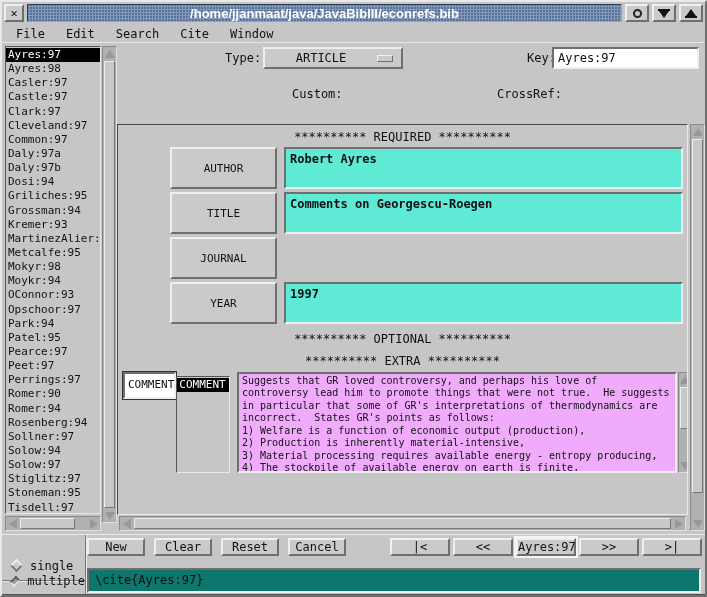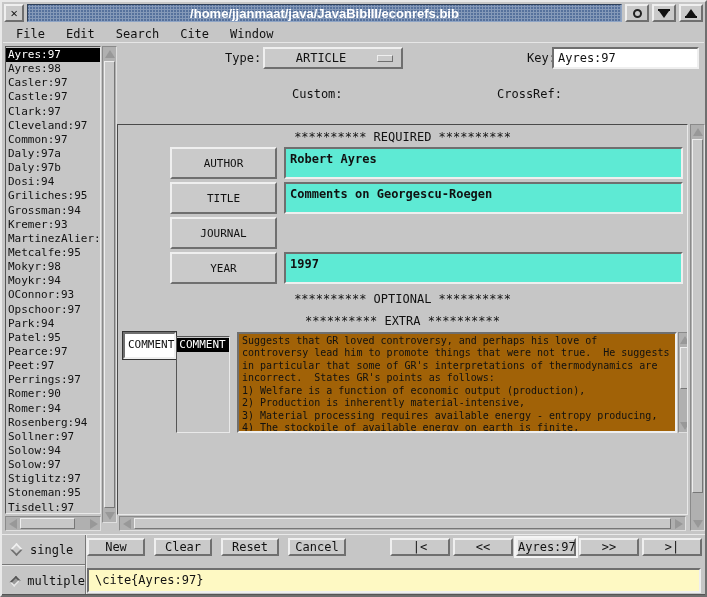--- a/index.html
+++ b/index.html
@@ -46,48 +46,48 @@
   .fh-label{position:absolute;white-space:nowrap;}
   .option-menu{position:absolute;left:146px;top:3px;width:140px;height:22px;background:#cacaca;border:2px solid;border-color:#efefef #6f6f6f #6f6f6f #efefef;display:flex;align-items:center;cursor:pointer;}
   .option-menu .om-text{flex:1;text-align:center;font-size:12px;}
   .om-indicator{width:16px;height:7px;margin-right:8px;background:#cacaca;border:1px solid;border-color:#efefef #6f6f6f #6f6f6f #efefef;}
   .key-field{position:absolute;left:435px;top:3px;right:4px;height:22px;background:#fff;border:2px solid;border-color:#6f6f6f #efefef #efefef #6f6f6f;font-size:12px;line-height:18px;padding-left:4px;cursor:text;}
   .fh-desc{position:absolute;top:63px;left:0;right:20px;text-align:center;font-size:12px;}
   
   .main-panel{position:absolute;left:115px;top:122px;width:571px;height:391px;border:1px solid;border-color:#4a4a4a #e9e9e9 #e9e9e9 #4a4a4a;background:#c6c6c6;overflow:hidden;}
   .section-title{text-align:center;font-size:12px;padding:5px 0 3px;white-space:pre;}
   .rows{display:block;}
-  .field-row{display:flex;height:32px;margin:0 4px 3px 5px;gap:7px;padding-left:47px;}
+  .field-row{display:flex;height:42px;margin:0 4px 3px 5px;gap:7px;padding-left:47px;}
   .field-label{flex:0 0 107px;background:#cacaca;border:2px solid;border-color:#efefef #6f6f6f #6f6f6f #efefef;font-size:11px;display:flex;align-items:center;justify-content:center;cursor:pointer;}
   .field-input{flex:1;background:#5eead4;border:2px solid;border-color:#6f6f6f #efefef #efefef #6f6f6f;font-size:12px;line-height:20px;padding-left:4px;white-space:nowrap;overflow:hidden;cursor:text;font-weight:bold;}
   .extra-area{display:flex;margin:1px 4px 0 5px;height:101px;}
   .extra-left{flex:0 0 107px;display:flex;flex-direction:row;}
   .combo{height:27px;background:#fff;border:2px solid;border-color:#6f6f6f #efefef #efefef #6f6f6f;outline:1px solid #333;font-size:11px;line-height:22px;padding-left:3px;cursor:text;}
   .extra-list{flex:1;margin-top:4px;border:1px solid;border-color:#555 #e9e9e9 #e9e9e9 #555;background:#c6c6c6;overflow:hidden;padding-top:1px;}
   .extra-list .list-item{font-size:11px;height:14px;}
-  .comment-box{flex:0 0 440px;margin-left:7px;background:#a16207;border:2px solid;border-color:#6f6f6f #efefef #efefef #6f6f6f;font-size:10px;line-height:12.45px;padding:1px 2px 0 3px;white-space:pre-wrap;overflow:hidden;cursor:text;}
+  .comment-box{flex:0 0 440px;margin-left:7px;background:#f0abfc;border:2px solid;border-color:#6f6f6f #efefef #efefef #6f6f6f;font-size:10px;line-height:12.45px;padding:1px 2px 0 3px;white-space:pre-wrap;overflow:hidden;cursor:text;}
   .comment-scroll{position:relative;flex:0 0 14px;margin-left:1px;}
   .comment-scroll .vscroll{position:absolute;inset:0;}
   
   .footer{position:absolute;left:0;right:0;top:532px;height:60px;border-top:1px solid #e9e9e9;}
   .footer::after{content:"";position:absolute;left:83px;top:0;bottom:0;width:0;border-left:1px solid #777;border-right:1px solid #e9e9e9;}
   .mode-cell{position:absolute;left:0;width:83px;height:30px;display:flex;align-items:center;gap:8px;padding-left:9px;cursor:pointer;}
-  .mode-cell.first{top:0;border-bottom:1px solid #777;box-shadow:0 1px 0 #e9e9e9;}
+  .mode-cell.first{top:16px;border-bottom:1px solid #777;box-shadow:0 1px 0 #e9e9e9;}
   .mode-cell.second{top:31px;}
   .mode-label{font-size:12px;}
   .diamond{width:11px;height:11px;transform:rotate(45deg) scale(.82);background:#cacaca;border:2px solid;border-color:#f0f0f0 #6f6f6f #6f6f6f #f0f0f0;}
   .mode-cell.selected .diamond{background:#9a9a9a;border-color:#555 #e8e8e8 #e8e8e8 #555;}
   .btnrow{position:absolute;left:85px;right:3px;top:3px;height:27px;display:flex;align-items:flex-start;}
   .btn{background:#cacaca;border:2px solid;border-color:#efefef #6f6f6f #6f6f6f #efefef;font-family:"DejaVu Sans Mono",monospace;font-size:12px;color:#111;cursor:pointer;padding:0;}
   .action-group{display:flex;gap:9px;}
   .action-group .btn{width:58px;}
   .nav-group{display:flex;gap:3px;margin-left:auto;}
   .nav-group .btn{width:60px;}
   .nav-group .btn.selected{outline:2px solid #f4f4f4;outline-offset:0px;}
-  .cite-field{position:absolute;left:85px;right:4px;top:33px;height:25px;background:#fef9c3;border:2px solid;border-color:#6f6f6f #efefef #efefef #6f6f6f;font-size:12px;line-height:21px;padding-left:6px;cursor:text;white-space:nowrap;}
+  .cite-field{position:absolute;left:85px;right:4px;top:33px;height:25px;background:#0f766e;border:2px solid;border-color:#6f6f6f #efefef #efefef #6f6f6f;font-size:12px;line-height:21px;padding-left:6px;cursor:text;white-space:nowrap;}
   .bottom-strip{position:absolute;left:0;right:0;top:592px;height:5px;background:#8e8e8e;border-top:1px solid #555;}
   .bottom-strip .grip{position:absolute;left:27px;top:0;width:54px;height:4px;background:#c0c0c0;border:1px solid;border-color:#eee #777 #777 #eee;cursor:grab;}
 </style>
 </head>
 <body>
 
 <div class="window">
 
   <div class="titlebar">
     <div class="tb-btn close">

